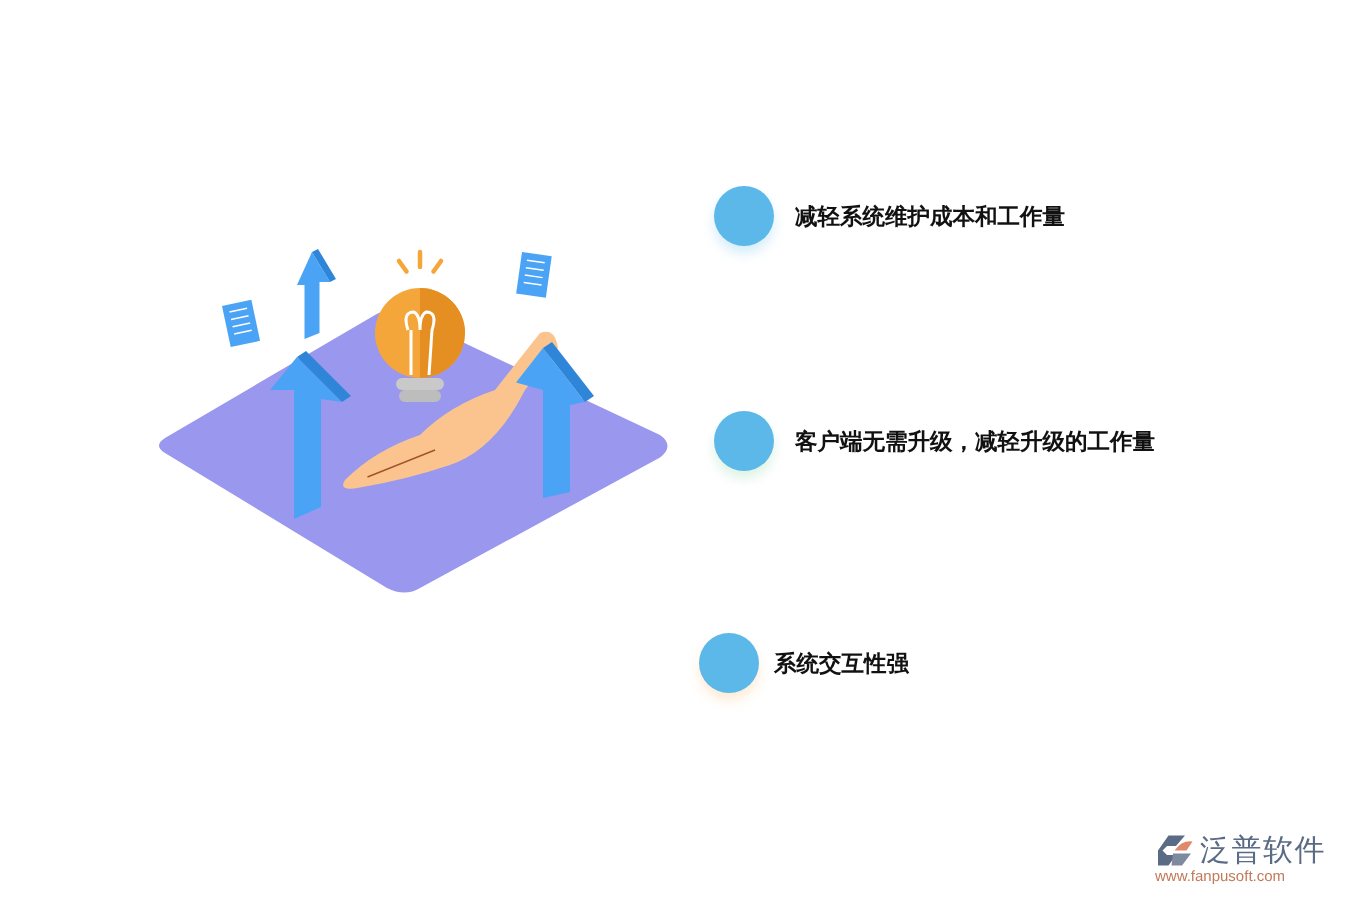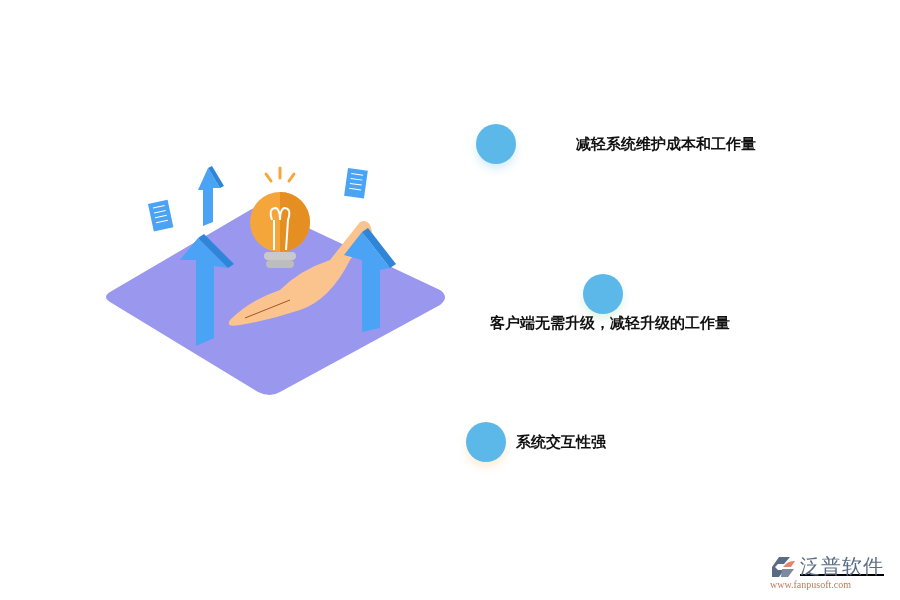--- a/index.html
+++ b/index.html
@@ -14,23 +14,23 @@
     box-shadow: 0 5px 8px rgba(92,184,232,0.25);
     flex: 0 0 auto;
   }
   .feature.f3 .dot { box-shadow: 0 5px 8px rgba(250,200,140,0.35); }
   .feature.f2 .dot { box-shadow: 0 5px 8px rgba(160,220,180,0.35); }
   .label {
     font-size: 15px; font-weight: bold; color: #111; margin-left: 14px; white-space: nowrap;
   }
   .feature.f3 .label { margin-left: 10px; }
   .logo { position: absolute; left: 770px; top: 553px; width: 125px; height: 45px; }
-  .logo-top { display: flex; align-items: center; text-decoration: underline; }
+  .logo-top { display: flex; align-items: center; }
   .logo-name { font-size: 20px; color: #5a6b85; margin-left: 4px; letter-spacing: 1px; }
-  .logo-url { font-family: Liberation Serif, serif; font-size: 10px; color: #c07a5a; margin-top: -1px; }
+  .logo-url { font-family: Liberation Sans, sans-serif; font-size: 10px; color: #c07a5a; margin-top: -1px; }
 </style>
 </head>
 <body>
 
 <div class="illus">
   <svg width="360" height="245" viewBox="0 0 360 245" xmlns="http://www.w3.org/2000/svg">
 
     <path d="M10 132 L150 50 Q160 44 170 50 L340 130 Q350 137 340 145 L180 232 Q170 238 158 232 L10 142 Q2 137 10 132 Z" fill="#9a97ee"></path>
 
     <g transform="translate(48,44) rotate(-12)">
@@ -66,26 +66,26 @@
 
     <line x1="180" y1="8" x2="180" y2="18" stroke="#f5a63a" stroke-width="3" stroke-linecap="round"></line>
     <line x1="166" y1="14" x2="171" y2="21" stroke="#f5a63a" stroke-width="3" stroke-linecap="round"></line>
     <line x1="194" y1="14" x2="189" y2="21" stroke="#f5a63a" stroke-width="3" stroke-linecap="round"></line>
 
     <path d="M244 95 L262 72 L290 108 L280 110 L280 168 L262 172 L262 100 Z" fill="#4aa3f5"></path>
     <path d="M262 72 L290 108 L296 104 L268 68 Z" fill="#2f86d8"></path>
   </svg>
 </div>
 
-<div class="feature f1" style="left:476px; top:124px;gap:46px;">
+<div class="feature f1" style="left:476px; top:124px;">
   <div class="dot"></div>
   <span class="label">减轻系统维护成本和工作量</span>
 </div>
 
-<div class="feature f2" style="left:476px; top:274px;flex-direction:column;">
+<div class="feature f2" style="left:476px; top:274px;">
   <div class="dot"></div>
   <span class="label">客户端无需升级，减轻升级的工作量</span>
 </div>
 
 <div class="feature f3" style="left:466px; top:422px;">
   <div class="dot"></div>
   <span class="label">系统交互性强</span>
 </div>
 
 <div class="logo">

